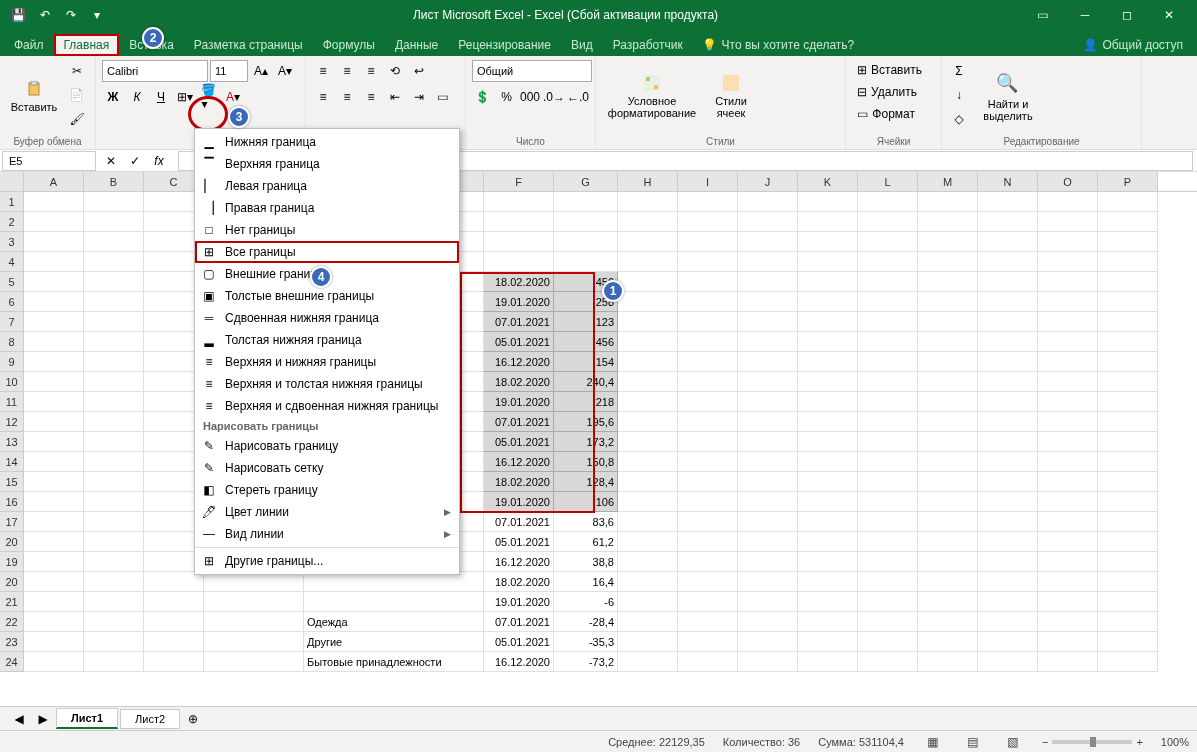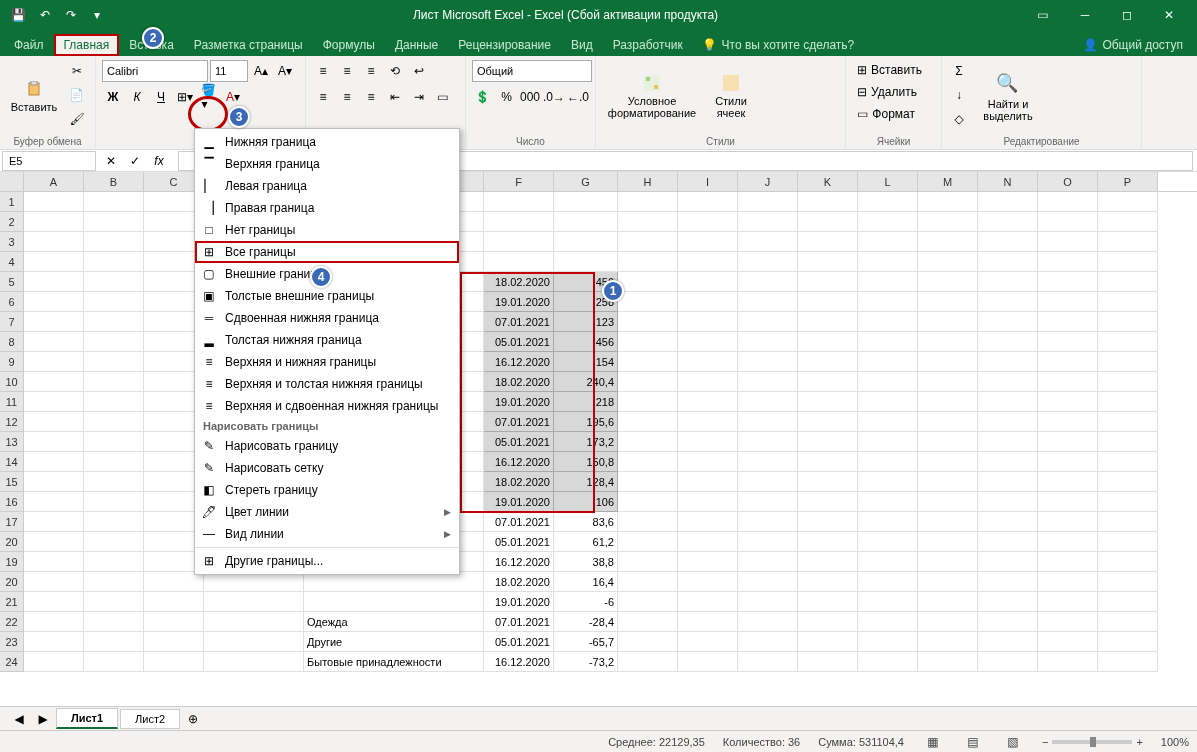--- a/index.html
+++ b/index.html
@@ -681,21 +681,21 @@
         <div class="cell" style="width: 60px;"></div>
       </div>
       <div class="row">
         <div class="row-h">23</div>
         <div class="cell" style="width: 60px;"></div>
         <div class="cell" style="width: 60px;"></div>
         <div class="cell" style="width: 60px;"></div>
         <div class="cell" style="width: 100px;"></div>
         <div class="cell left" style="width: 180px;">Другие</div>
         <div class="cell" style="width: 70px;">05.01.2021</div>
-        <div class="cell" style="width: 64px;">-65,7</div>
+        <div class="cell" style="width: 64px;">-35,3</div>
         <div class="cell" style="width: 60px;"></div>
         <div class="cell" style="width: 60px;"></div>
         <div class="cell" style="width: 60px;"></div>
         <div class="cell" style="width: 60px;"></div>
         <div class="cell" style="width: 60px;"></div>
         <div class="cell" style="width: 60px;"></div>
         <div class="cell" style="width: 60px;"></div>
         <div class="cell" style="width: 60px;"></div>
         <div class="cell" style="width: 60px;"></div>
       </div>

